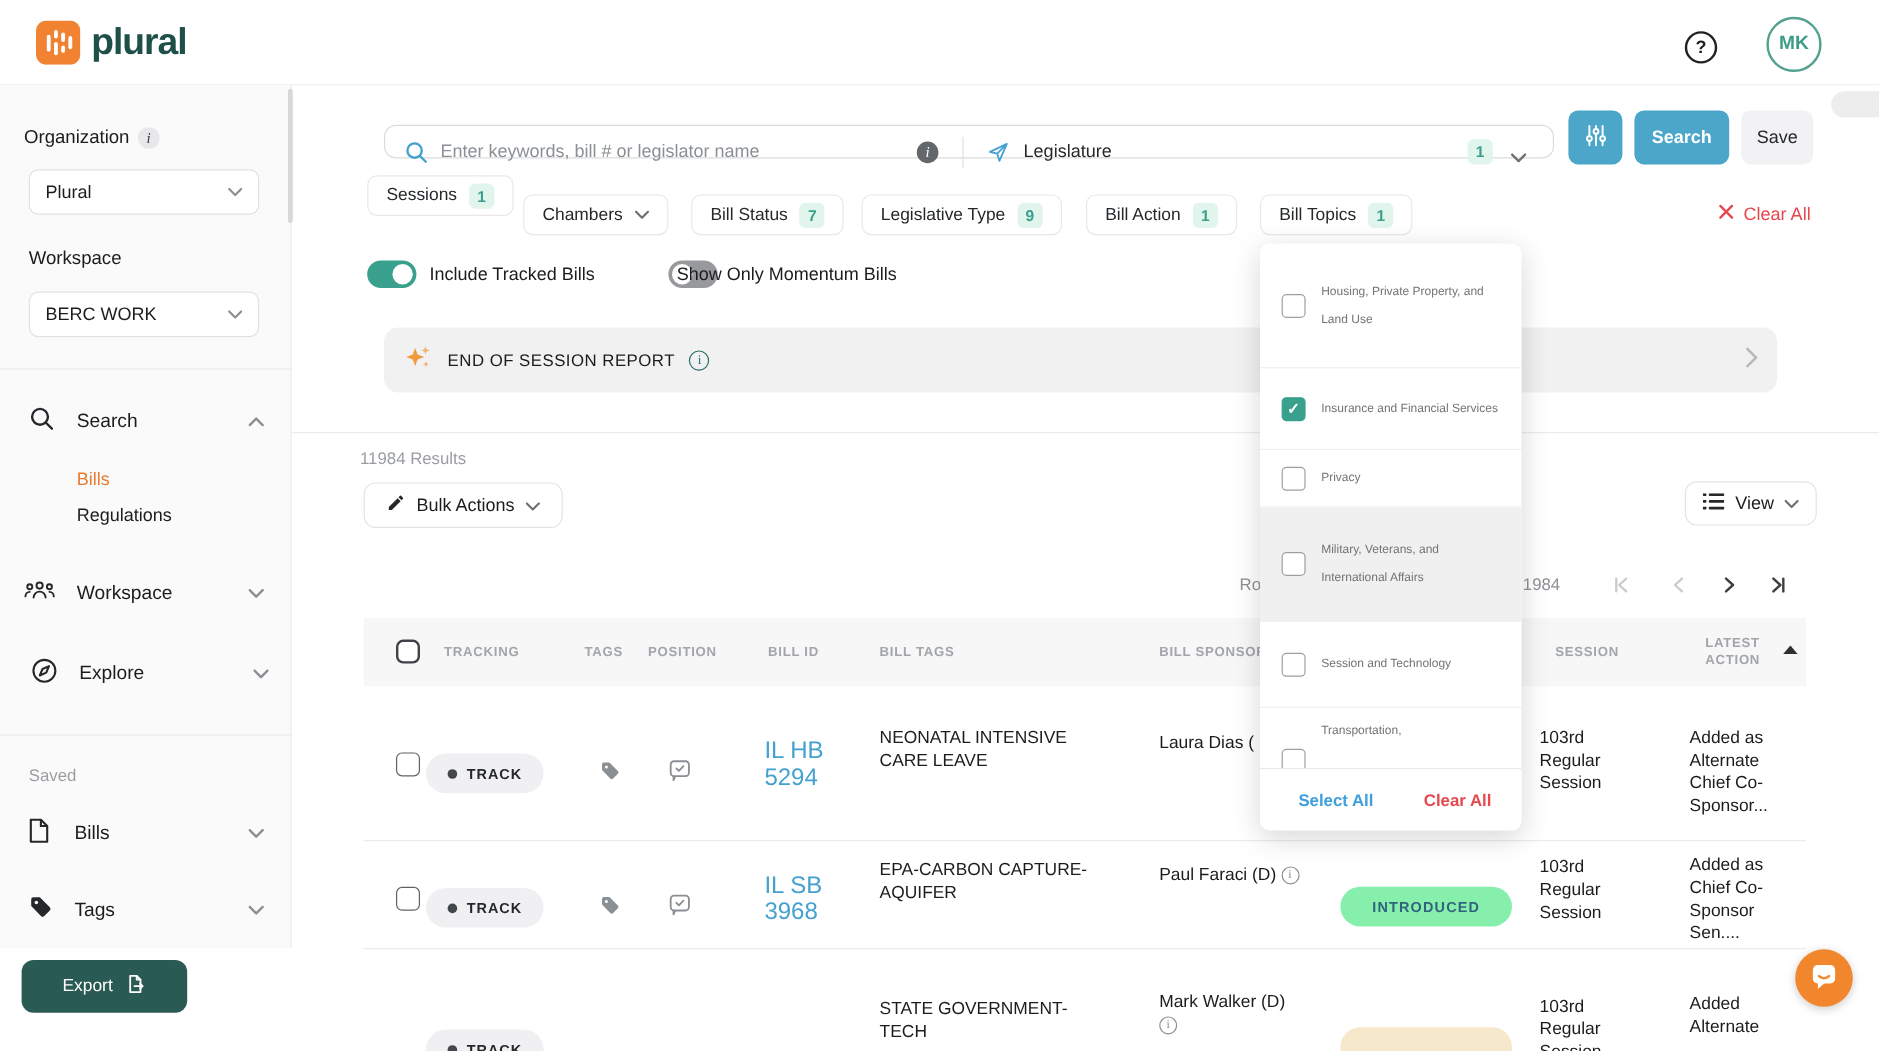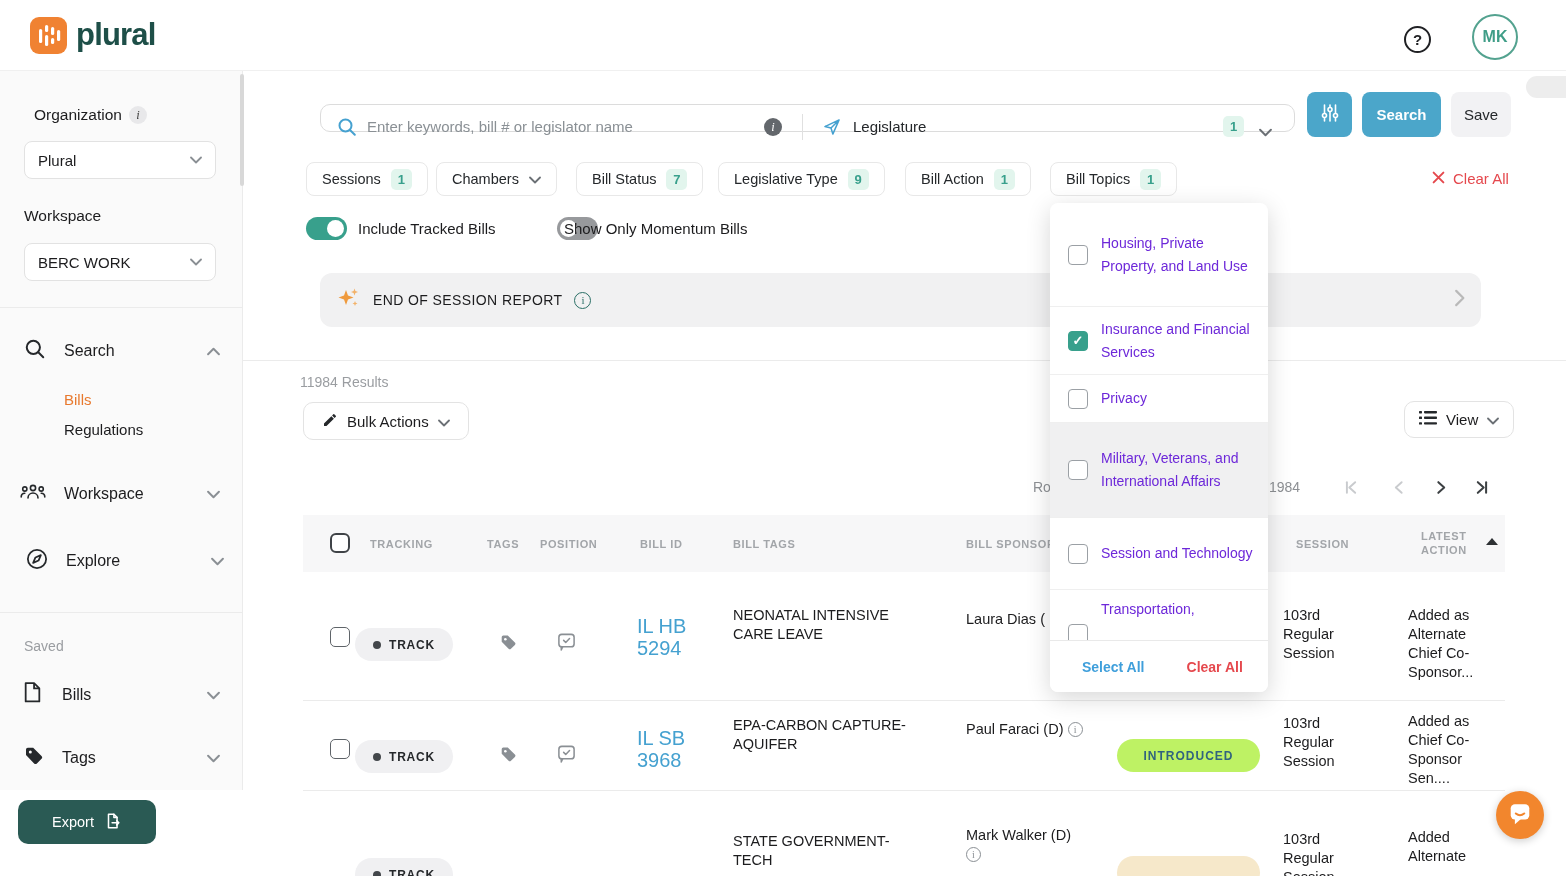--- a/index.html
+++ b/index.html
@@ -63,29 +63,29 @@
   .thead{left:303px;top:515px;width:1202px;height:57px;background:#f7f7f8}
   .th{font-size:11px;font-weight:700;letter-spacing:.6px;color:#a2a5a9}
   .cell{font-size:14.5px;color:#1c1c1e;line-height:19px}
   .bill-link{font-size:20px;color:#45a1d0;line-height:22px}
   .cb{width:20px;height:20px;border:1.6px solid #5f6469;border-radius:5px;background:#fff;display:inline-block}
   .cb.head{border:2px solid #3f4347;border-radius:6px}
   .track-pill{height:33px;border-radius:17px;background:#f0f0f2;display:inline-flex;align-items:center;gap:8px;padding:0 18px}
   .track-pill .dot{width:8px;height:8px;border-radius:50%;background:#43474b}
   .track-pill .txt{font-size:12px;font-weight:700;letter-spacing:.8px;color:#25282b}
   .status-pill{height:33px;width:143px;border-radius:17px;display:inline-flex;align-items:center;justify-content:center;font-size:12px;font-weight:700;letter-spacing:1px}
-  .status-blue{background:#bef264;color:#31637e}
+  .status-blue{background:#86efac;color:#31637e}
   .status-tan{background:#f6e8ca;color:#8a6d3b}
   .tri-up{width:0;height:0;border-left:6px solid transparent;border-right:6px solid transparent;border-bottom:7px solid #2e3134}
   .divider{background:#ebebeb}
 
   
   .panel{left:1050px;top:203px;width:218px;background:#fff;border-radius:8px;box-shadow:0 6px 24px rgba(0,0,0,.16);z-index:50;overflow:hidden}
   .opt{display:flex;align-items:center;gap:13px;padding:0 14px 0 18px;border-bottom:1px solid #efefef}
-  .opt .lbl{font-size:14px;line-height:23px;color:#6d28d9;width:152px}
+  .opt .lbl{font-size:10px;line-height:23px;color:#737373;width:152px}
   .opt.hl{background:#f0f0f1}
   .pcb{width:20px;height:20px;border:1.5px solid #9ba0a5;border-radius:4px;background:#fff;flex-shrink:0;display:flex;align-items:center;justify-content:center}
   .pcb.checked{background:#38a08c;border-color:#38a08c;color:#fff;font-size:13px;font-weight:700}
   .pcb.checked::after{content:"\2713"}
   .panel-footer{display:flex;align-items:center;gap:42px;padding-left:32px;height:52px;border-top:1px solid #e9e9e9;background:#fff}
   .sel-all{color:#3f9fdb;font-size:14px;font-weight:700}
   .clr-all{color:#e5484d;font-size:14px;font-weight:700}
 
   
   .chat-fab{width:48px;height:48px;border-radius:50%;background:#f2862d;display:flex;align-items:center;justify-content:center;z-index:60;box-shadow:0 2px 8px rgba(0,0,0,.2)}
@@ -111,21 +111,21 @@
   </div>
   <div class="abs logo-word" style="left:76px;top:17px">plural</div>
 
   <div class="abs help-circle" style="left:1404px;top:26px">?</div>
   <div class="abs avatar" style="left:1472px;top:14px">MK</div>
 
   
   <div class="abs sidebar-bg"></div>
   <div class="abs" style="left:240px;top:74px;width:4px;height:112px;border-radius:2px;background:#d8d8d8;z-index:2"></div>
 
-  <div class="abs row-flex" style="left:34px;top:106px;gap:7px">
+  <div class="abs row-flex" style="left:20px;top:106px;gap:7px">
     <span class="side-label">Organization</span>
     <span class="info-badge" style="background:#e8e8ea;color:#3c3c3c"></span>
   </div>
   <div class="abs side-select" style="left:24px;top:141px">
     <span>Plural</span>
     <svg width="12" height="8" viewBox="0 0 12 8">
         <path d="M1 1.5 L6 6.5 L11 1.5" fill="none" stroke="#8a8f94" stroke-width="1.8" stroke-linecap="round" stroke-linejoin="round"></path>
       </svg>
   </div>
 
@@ -242,21 +242,21 @@
           <circle cx="16.5" cy="13.5" r="2" fill="#4ba6ca"></circle>
         </svg></span>
   </div>
   <div class="abs blue-btn" style="left:1362px;top:92px;width:79px;height:45px">Search</div>
   <div class="abs gray-btn" style="left:1451px;top:92px;width:60px;height:45px">Save</div>
 
   
   <div class="abs" style="left:1526px;top:76px;width:52px;height:22px;border-radius:11px;background:#ededed"></div>
 
   
-  <div class="abs chip" style="left:306px;top:162px">
+  <div class="abs chip" style="left:306px;top:146px">
     <span>Sessions</span>
     <span class="mint-badge">1</span>
   </div>
   <div class="abs chip" style="left:436px;top:162px">
     <span>Chambers</span>
     <span><svg width="12" height="8" viewBox="0 0 12 8">
           <path d="M1 1.5 L6 6.5 L11 1.5" fill="none" stroke="#6b7075" stroke-width="1.8" stroke-linecap="round" stroke-linejoin="round"></path>
         </svg></span>
   </div>
   <div class="abs chip" style="left:576px;top:162px">

